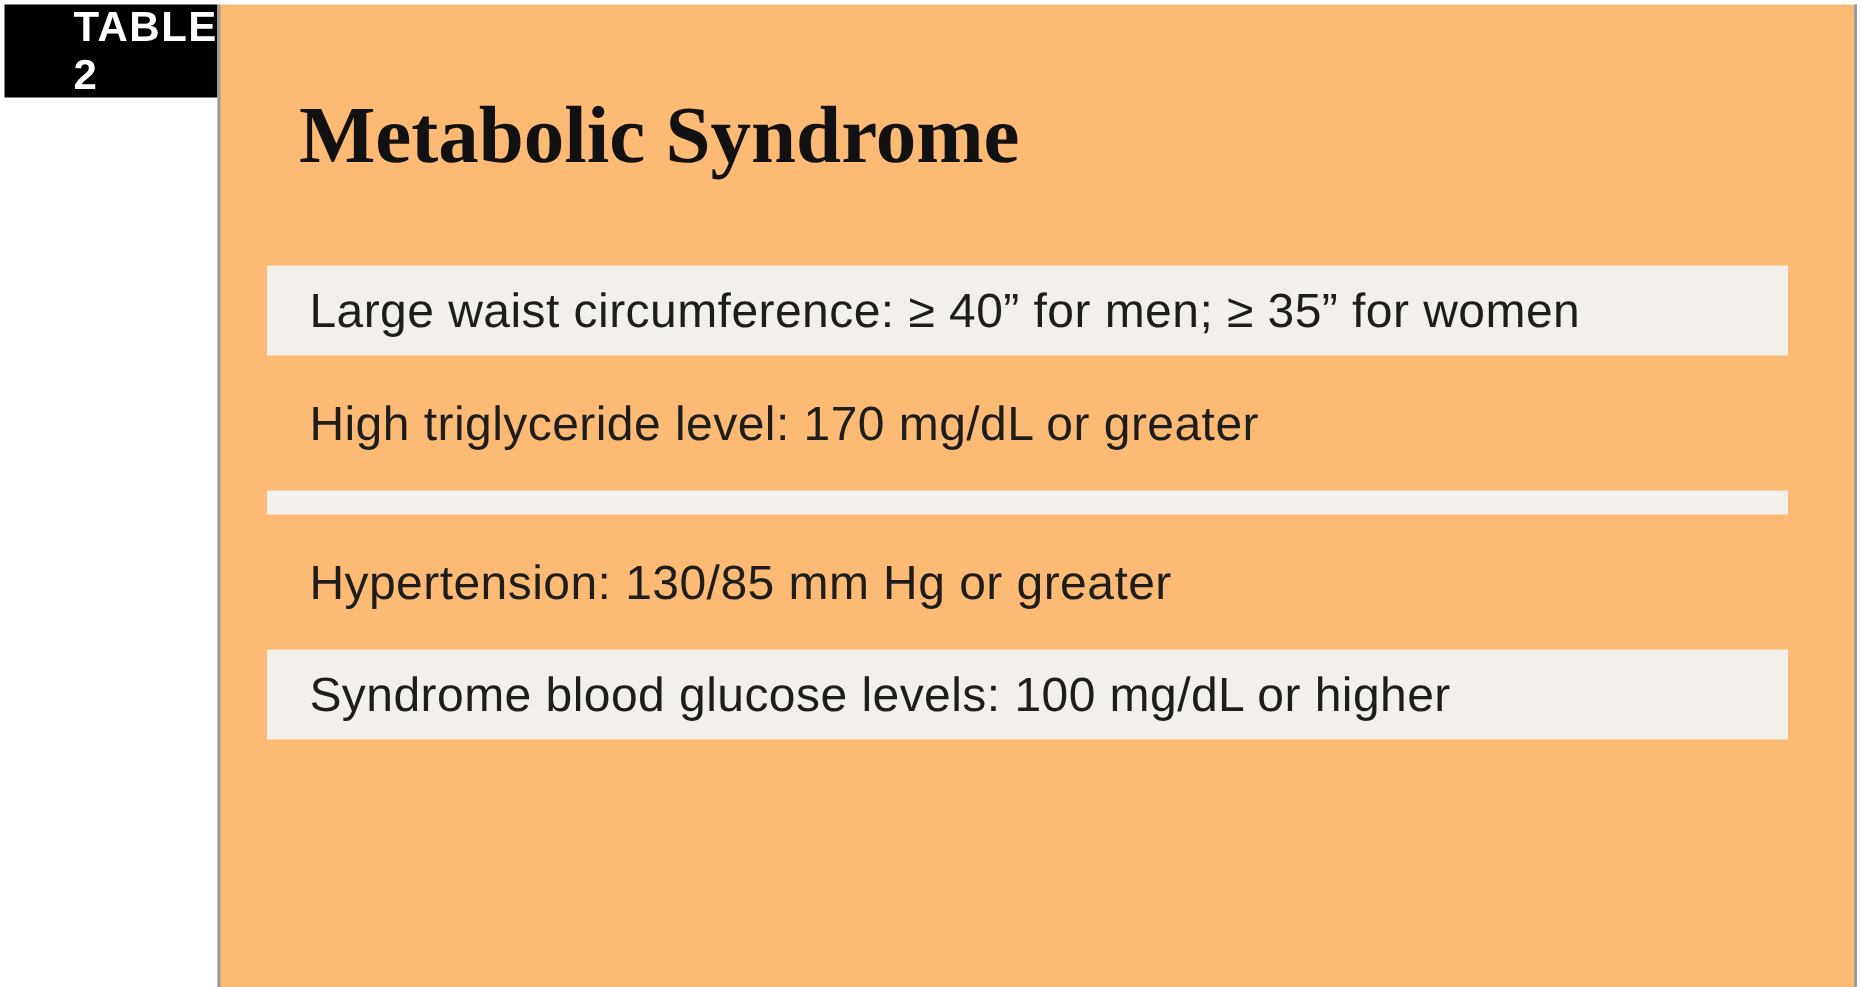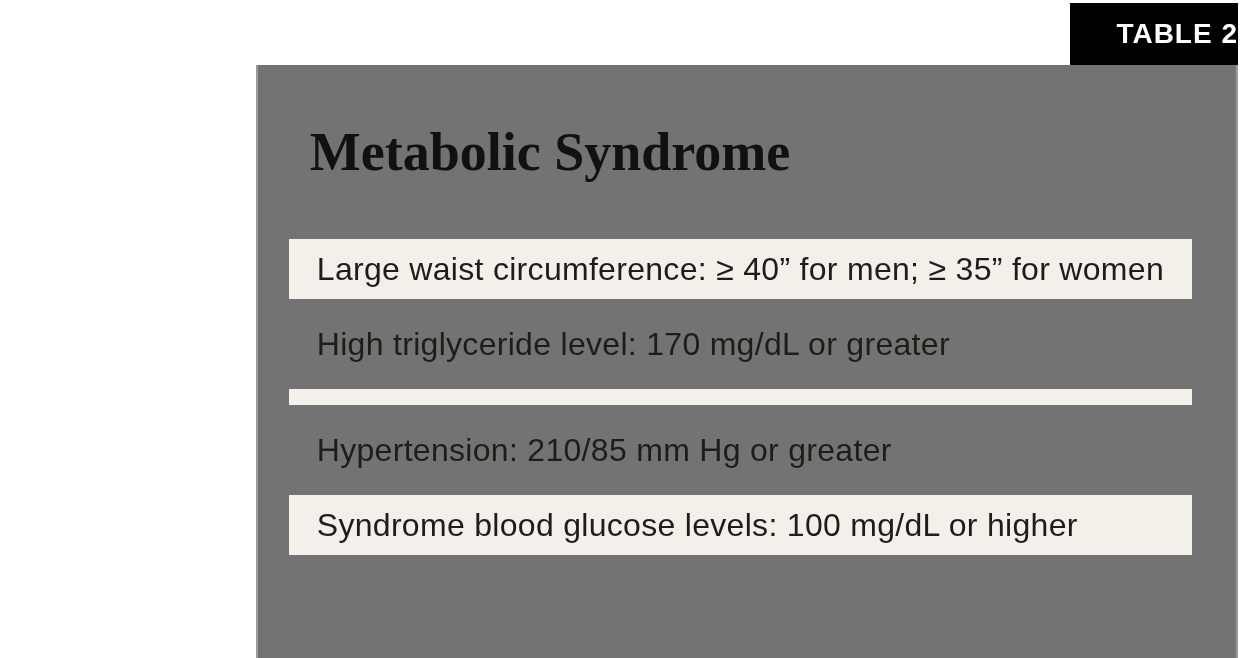--- a/index.html
+++ b/index.html
@@ -10,42 +10,41 @@
     height: 658px;
     overflow: hidden;
   }
   .frame {
     position: absolute;
     top: 3px;
     left: 3px;
     width: 1235px;
     height: 655px;
     display: flex;
-    flex-direction: column;
-    align-items: flex-end;
+    flex-direction: row;
   }
   .header-bar {
     height: 62px;
     flex: 0 0 62px;
     background: var(--header-bg, #000);
     display: flex;
     align-items: center;
     padding-left: 46px;
     box-sizing: border-box;
   }
   .header-label {
     font-family: "Liberation Sans", "DejaVu Sans", sans-serif;
     font-weight: 700;
     font-size: 28px;
     letter-spacing: 1px;
     color: #ffffff;
   }
   .panel {
     flex: 1 1 auto;
-    background: #737373;
+    background: #fdba74;
     border-left: 2px solid var(--border, #9b9b9b);
     border-right: 2px solid var(--border, #9b9b9b);
     box-sizing: border-box;
     overflow: hidden;
   }
   .title {
     font-family: "Liberation Serif", "DejaVu Serif", serif;
     font-weight: 700;
     font-size: 54px;
     line-height: 62px;
@@ -88,21 +87,21 @@
       </div>
 
       <div class="row">
         <div class="line">High triglyceride level: 170 mg/dL or greater</div>
       </div>
 
       <div class="row shaded">
       </div>
 
       <div class="row">
-        <div class="line">Hypertension: 210/85 mm Hg or greater</div>
+        <div class="line">Hypertension: 130/85 mm Hg or greater</div>
       </div>
 
       <div class="row shaded">
         <div class="line">Syndrome blood glucose levels: 100 mg/dL or higher</div>
       </div>
 
     </div>
   </div>
 </div>
 

